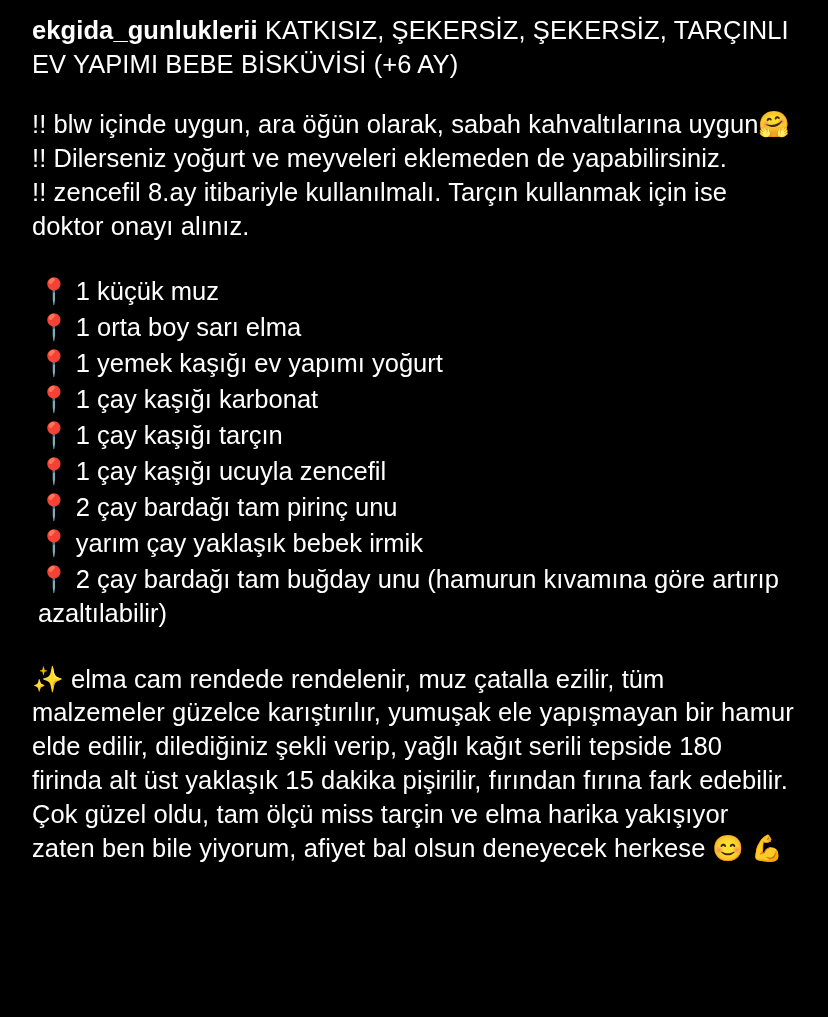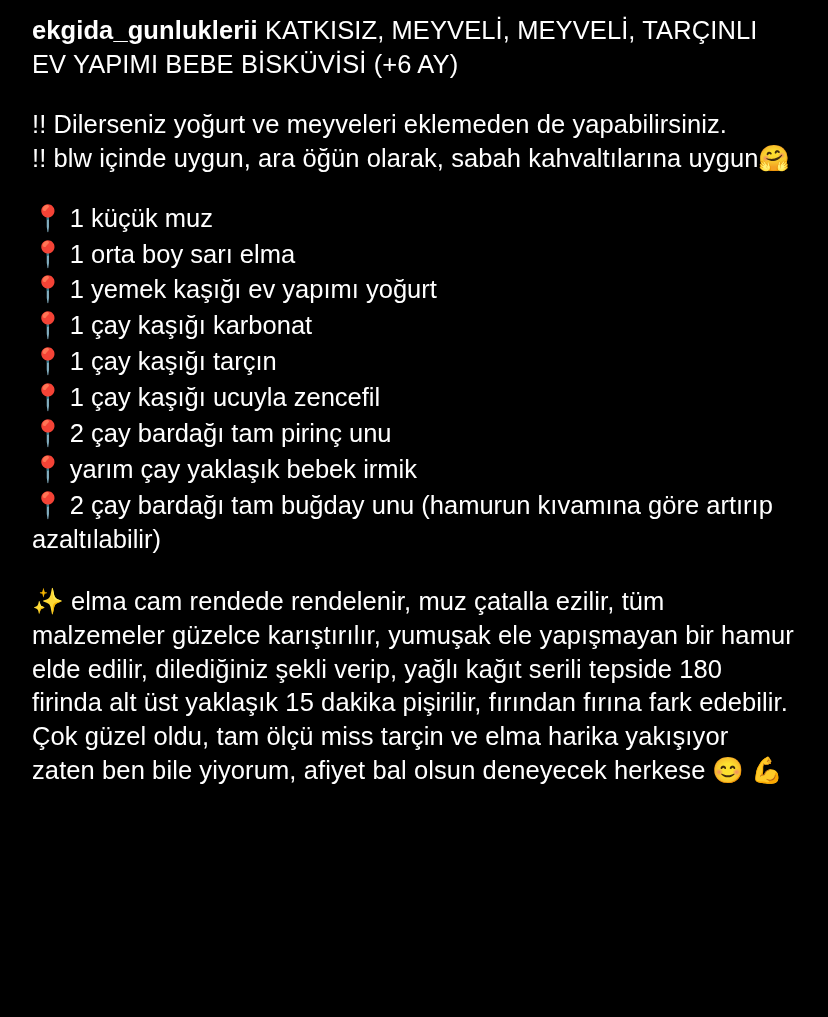--- a/index.html
+++ b/index.html
@@ -28,21 +28,21 @@
   }
   .username {
     font-weight: bold;
     margin-top: 24px;
   }
   .spacer {
     height: 26px;
   }
   .ing-list {
     list-style: none;
-    margin: 0;
+    margin: 6px;
     padding: 0;
   }
   .ing-item {
     font-size: 25.5px;
     line-height: 1.33;
     margin: 0 0 2px 0;
     word-wrap: break-word;
   }
   .pin {
     display: inline-block;
@@ -54,28 +54,29 @@
   .note-line {
     display: block;
   }
 </style>
 </head>
 <body>
 
 <div class="post">
 
   <div class="block">
-    <span class="username">ekgida_gunluklerii</span><span> KATKISIZ, MEYVELİ, MEYVELİ, TARÇINLI</span>
+    <span class="username">ekgida_gunluklerii</span><span> KATKISIZ, ŞEKERSİZ, ŞEKERSİZ, TARÇINLI</span>
   </div>
   <div class="block">EV YAPIMI BEBE BİSKÜVİSİ (+6 AY)</div>
 
   <div class="spacer"></div>
 
+  <div class="block note-line">!! blw içinde uygun, ara öğün olarak, sabah kahvaltılarına uygun🤗</div>
   <div class="block note-line">!! Dilerseniz yoğurt ve meyveleri eklemeden de yapabilirsiniz.</div>
-  <div class="block note-line">!! blw içinde uygun, ara öğün olarak, sabah kahvaltılarına uygun🤗</div>
+  <div class="block note-line">!! zencefil 8.ay itibariyle kullanılmalı. Tarçın kullanmak için ise doktor onayı alınız.</div>
 
   <div class="spacer"></div>
 
   <ul class="ing-list">
     <li class="ing-item"><span class="pin emoji">📍</span><span>1 küçük muz</span></li>
     <li class="ing-item"><span class="pin emoji">📍</span><span>1 orta boy sarı elma</span></li>
     <li class="ing-item"><span class="pin emoji">📍</span><span>1 yemek kaşığı ev yapımı yoğurt</span></li>
     <li class="ing-item"><span class="pin emoji">📍</span><span>1 çay kaşığı karbonat</span></li>
     <li class="ing-item"><span class="pin emoji">📍</span><span>1 çay kaşığı tarçın</span></li>
     <li class="ing-item"><span class="pin emoji">📍</span><span>1 çay kaşığı ucuyla zencefil</span></li>

